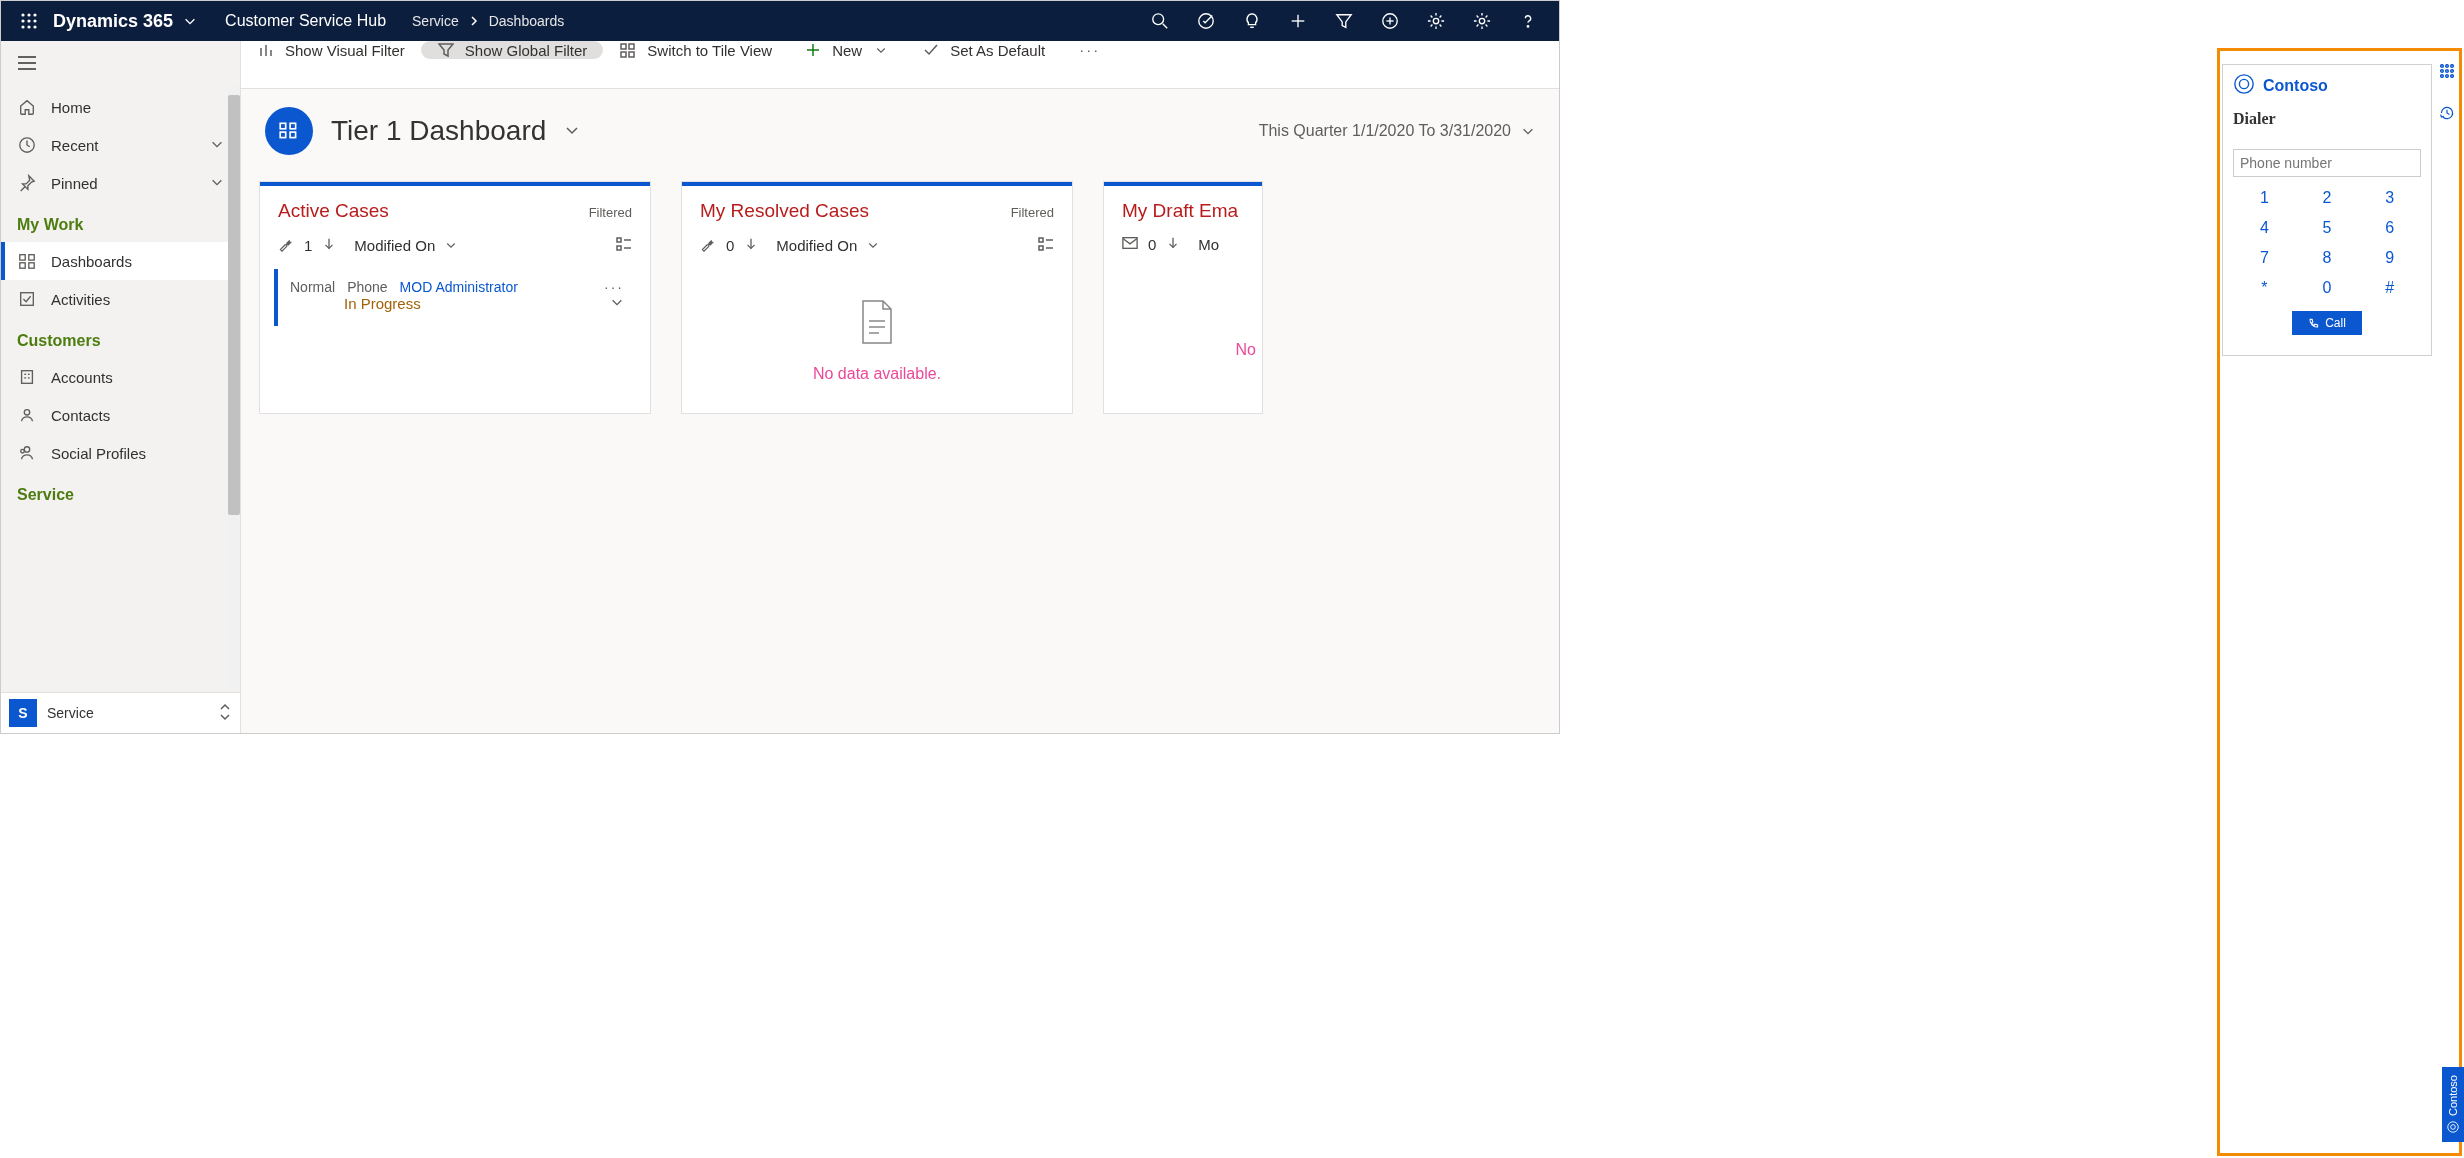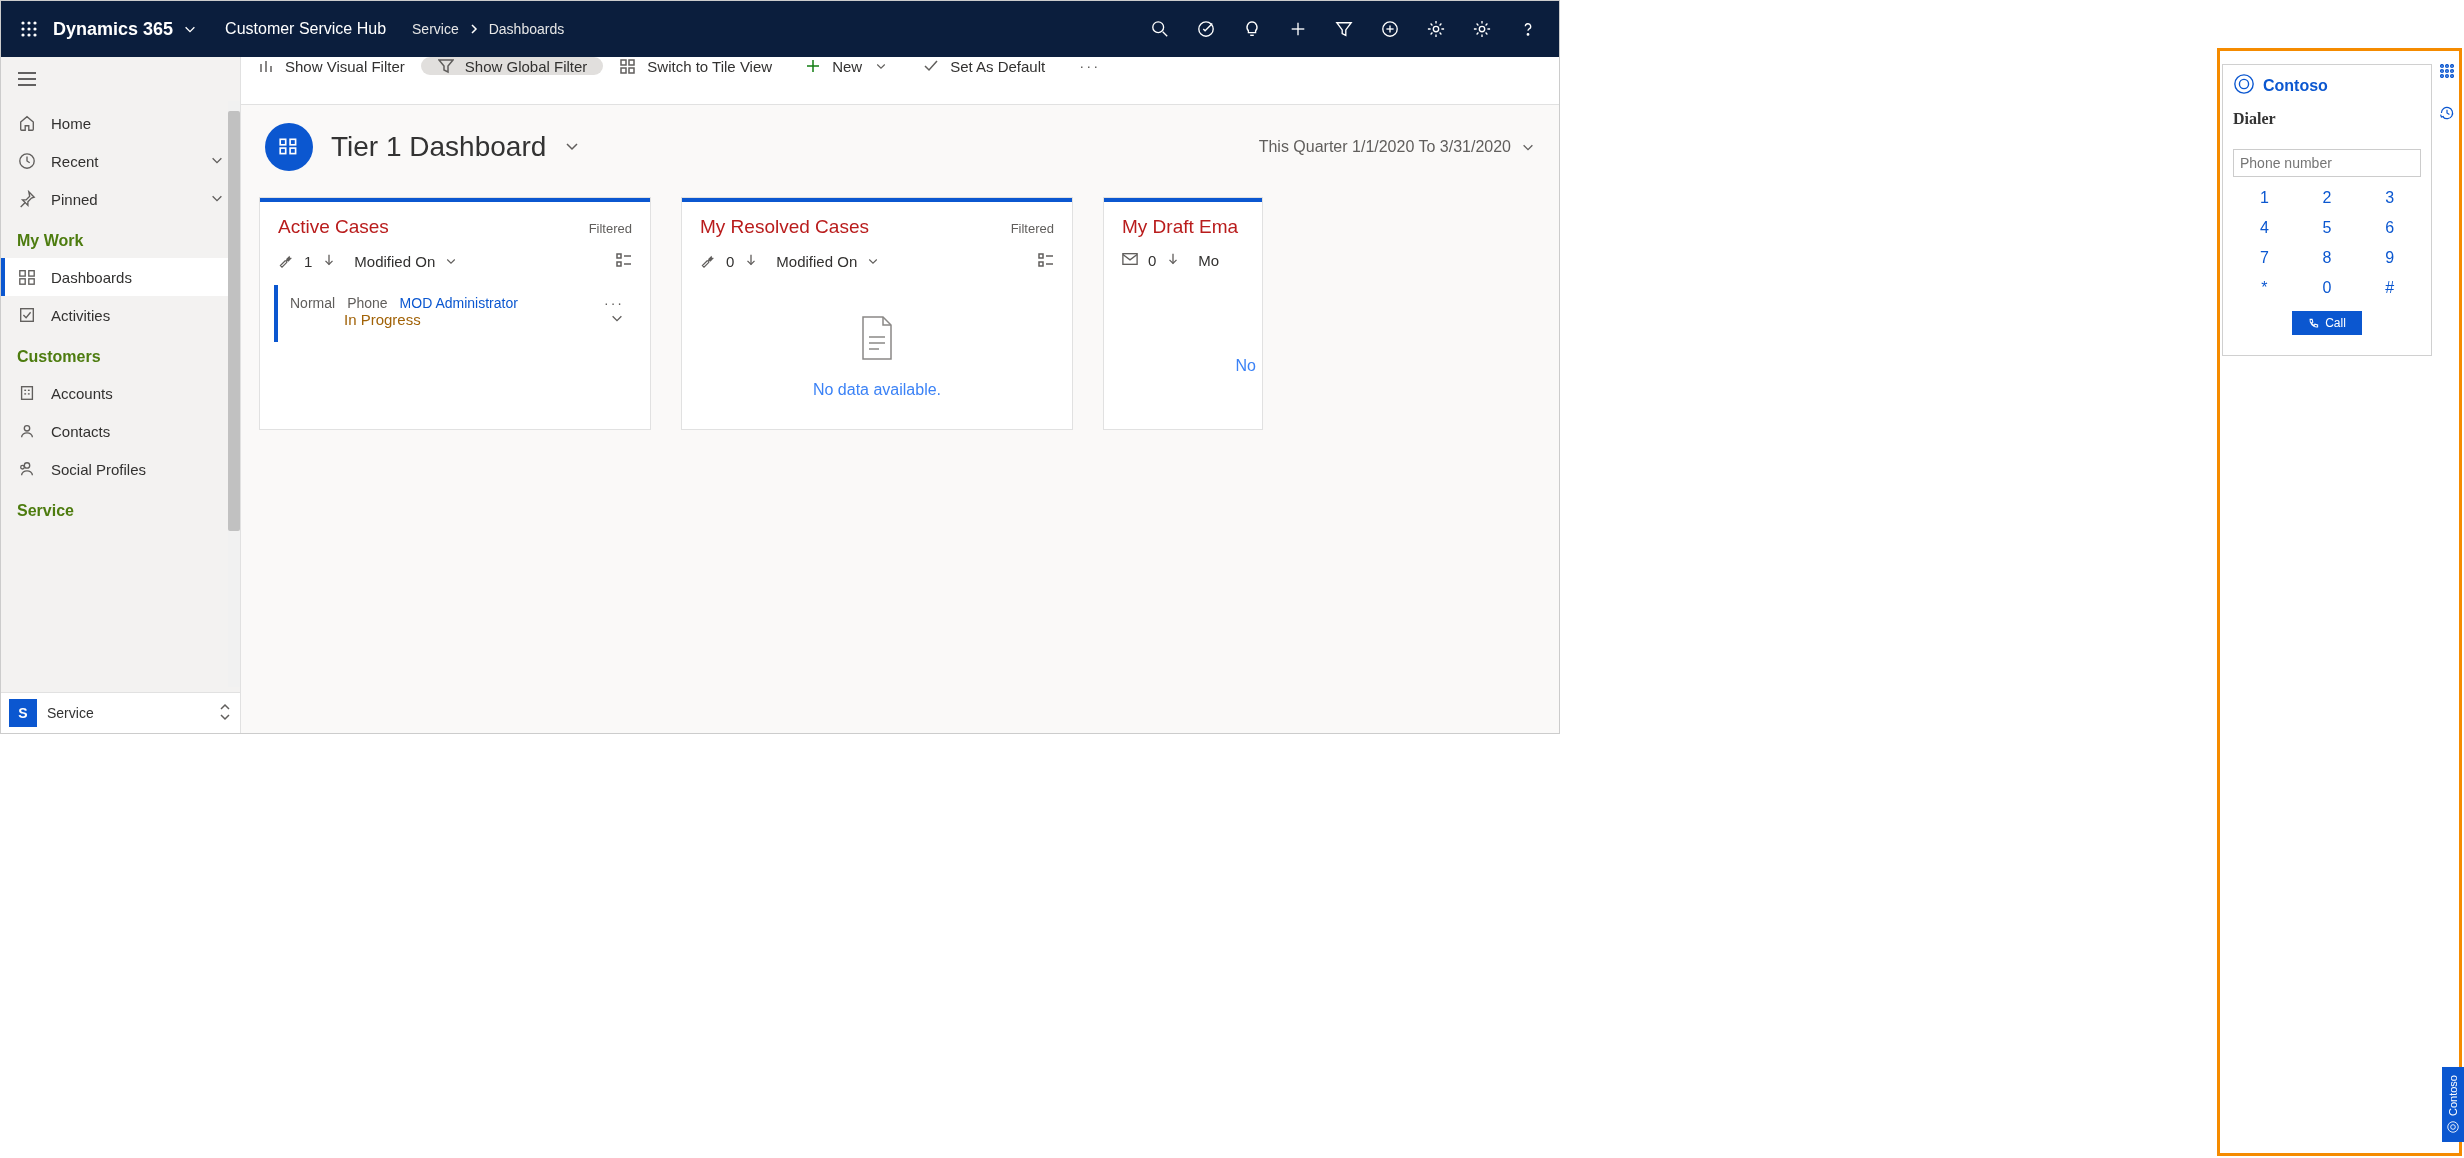--- a/index.html
+++ b/index.html
@@ -1,20 +1,20 @@
 <!DOCTYPE html>
 <html><head>
 <meta charset="utf-8">
 <style>
   * { box-sizing: border-box; margin: 0; padding: 0; }
   body { font-family: "Segoe UI", Arial, sans-serif; font-size: 14px; color: #333; background: #fff; overflow: hidden; }
   .app { width: 1560px; height: 734px; display: flex; flex-direction: column; border: 1px solid #ccc; }
 
   
-  .header { background: #0b1e3d; color: #fff; height: 56px; display: flex; align-items: center; padding: 0 8px; flex-shrink: 0; }
+  .header { background: #0b1e3d; color: #fff; height: 40px; display: flex; align-items: center; padding: 0 8px; flex-shrink: 0; }
   .header .apps-icon { width: 40px; display: flex; justify-content: center; align-items: center; cursor: pointer; }
   .header .brand { font-size: 18px; font-weight: 600; margin-left: 4px; display: flex; align-items: center; gap: 10px; }
   .header .hub { margin-left: 28px; font-size: 16px; color: #fff; }
   .header .crumb { margin-left: 26px; font-size: 14px; color: #e6e6e6; display: flex; align-items: center; gap: 10px; }
   .header .tools { margin-left: auto; display: flex; gap: 0; }
   .header .tool { width: 46px; height: 48px; display: flex; justify-content: center; align-items: center; cursor: pointer; }
   .header svg { stroke: #fff; fill: none; }
   .header .apps-icon svg { fill:#fff; stroke:none;}
 
   
@@ -64,21 +64,21 @@
   .caseitem { border-left:4px solid #0b57d0; margin:0 14px 12px; padding:10px 12px 14px;}
   .caseitem .row1 { display:flex; gap:12px; align-items:center; color:#605e5c; font-size:14px;}
   .caseitem .row1 a { color:#0b57d0; text-decoration:none;}
   .caseitem .row1 .more { margin-left:auto; letter-spacing:2px; cursor:pointer;}
   .caseitem .row2 { display:flex; align-items:center; gap:14px; padding:12px 0;}
   .caseitem .avatar { width:40px; height:40px; border-radius:50%; background:#c19c00; color:#fff; display:flex; align-items:center; justify-content:center; font-size:15px;}
   .caseitem .name { font-size:16px; color:#323130;}
   .caseitem .row3 { display:flex; align-items:center; color:#a16207; font-size:15px; padding-left:54px;}
   .caseitem .row3 .chev { margin-left:auto; color:#605e5c;}
 
-  .empty { display:flex; flex-direction:column; align-items:center; justify-content:center; padding:30px 0 30px; gap:20px; color:#3b82f6;}
+  .empty { display:flex; flex-direction:column; align-items:center; justify-content:center; padding:30px 0 30px; gap:20px; color:#ec4899;}
   .empty svg { stroke:#8a8886; fill:none;}
 
   
   .right-outline { position:absolute; top:48px; right:2px; bottom:2px; width:245px; border:3px solid #f58b00; z-index:5; pointer-events:none; }
   .contoso-panel { position:absolute; top:64px; right:32px; width:210px; background:#fff; border:1px solid #d0d0d0; z-index:6; }
   .contoso-head { display:flex; align-items:center; gap:8px; padding:8px 10px;}
   .contoso-head .name { font-size:16px; font-weight:600; color:#0b57d0;}
   .contoso-body { padding:4px 10px 20px;}
   .contoso-body .lbl { font-family:"Times New Roman",serif; font-size:16px; font-weight:600;}
   .contoso-body input { width:100%; border:1px solid #ccc; padding:5px 6px; margin-top:21px; font-size:14px; color:#666;}

